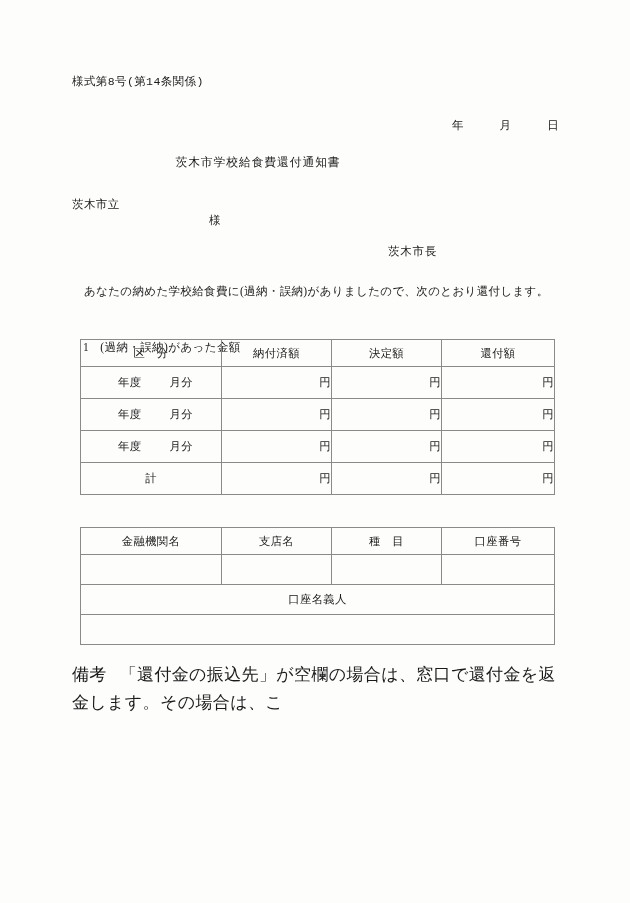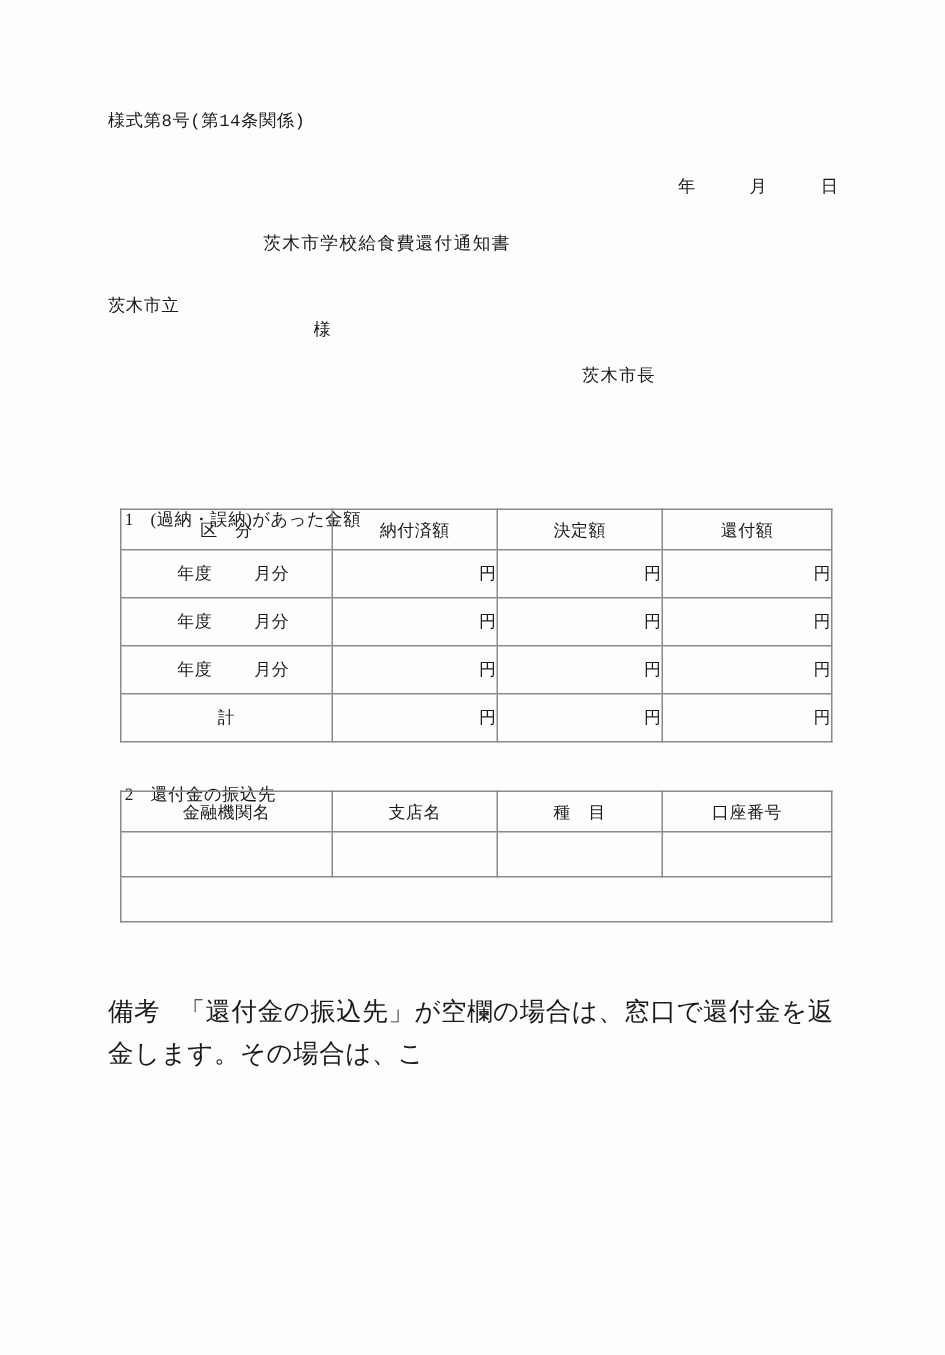--- a/index.html
+++ b/index.html
@@ -172,20 +172,21 @@
   <div class="t date-line">年　　　月　　　日</div>
 
   <div class="t doc-title">茨木市学校給食費還付通知書</div>
 
   <div class="t addressee-org">茨木市立</div>
 
   <div class="t addressee-sama">様</div>
 
   <div class="t issuer">茨木市長</div>
 
+  <div class="t body-text">あなたの納めた学校給食費に(過納・誤納)がありましたので、次のとおり還付します。</div>
 
   <div class="t section-head section-1">
     <span class="sec-num">1</span><span>(過納・誤納)があった金額</span>
   </div>
 
   <table class="form-table" id="table-amounts">
     <colgroup>
       <col class="c1">
         <col class="c2">
         <col class="c3">
@@ -226,23 +227,20 @@
       </tr>
       <tr class="row-d">
         <td class="c-center">計</td>
         <td class="c-right">円</td>
         <td class="c-right">円</td>
         <td class="c-right">円</td>
       </tr>
     </tbody>
   </table>
 
-  <div class="t section-head section-2">
-    <span class="sec-num">2</span><span>還付金の振込先</span>
-  </div>
 
   <table class="form-table" id="table-bank">
     <colgroup>
       <col class="c1">
         <col class="c2">
         <col class="c3">
         <col class="c4">
     </colgroup>
     <thead>
       <tr class="row-b">
@@ -252,20 +250,23 @@
         <th class="c-center">口座番号</th>
       </tr>
     </thead>
     <tbody>
       <tr class="row-blank">
         <td class="c-center"></td>
         <td class="c-center"></td>
         <td class="c-center"></td>
         <td class="c-center"></td>
       </tr>
+      <tr class="row-name">
+        <td class="c-center" colspan="4">口座名義人</td>
+      </tr>
       <tr class="row-name-blank">
         <td class="c-center" colspan="4"></td>
       </tr>
     </tbody>
   </table>
 
   <div class="remarks">
     <span class="remarks-label">備考</span><span class="remarks-body">「還付金の振込先」が空欄の場合は、窓口で還付金を返金します。その場合は、こ</span>
   </div>
 

